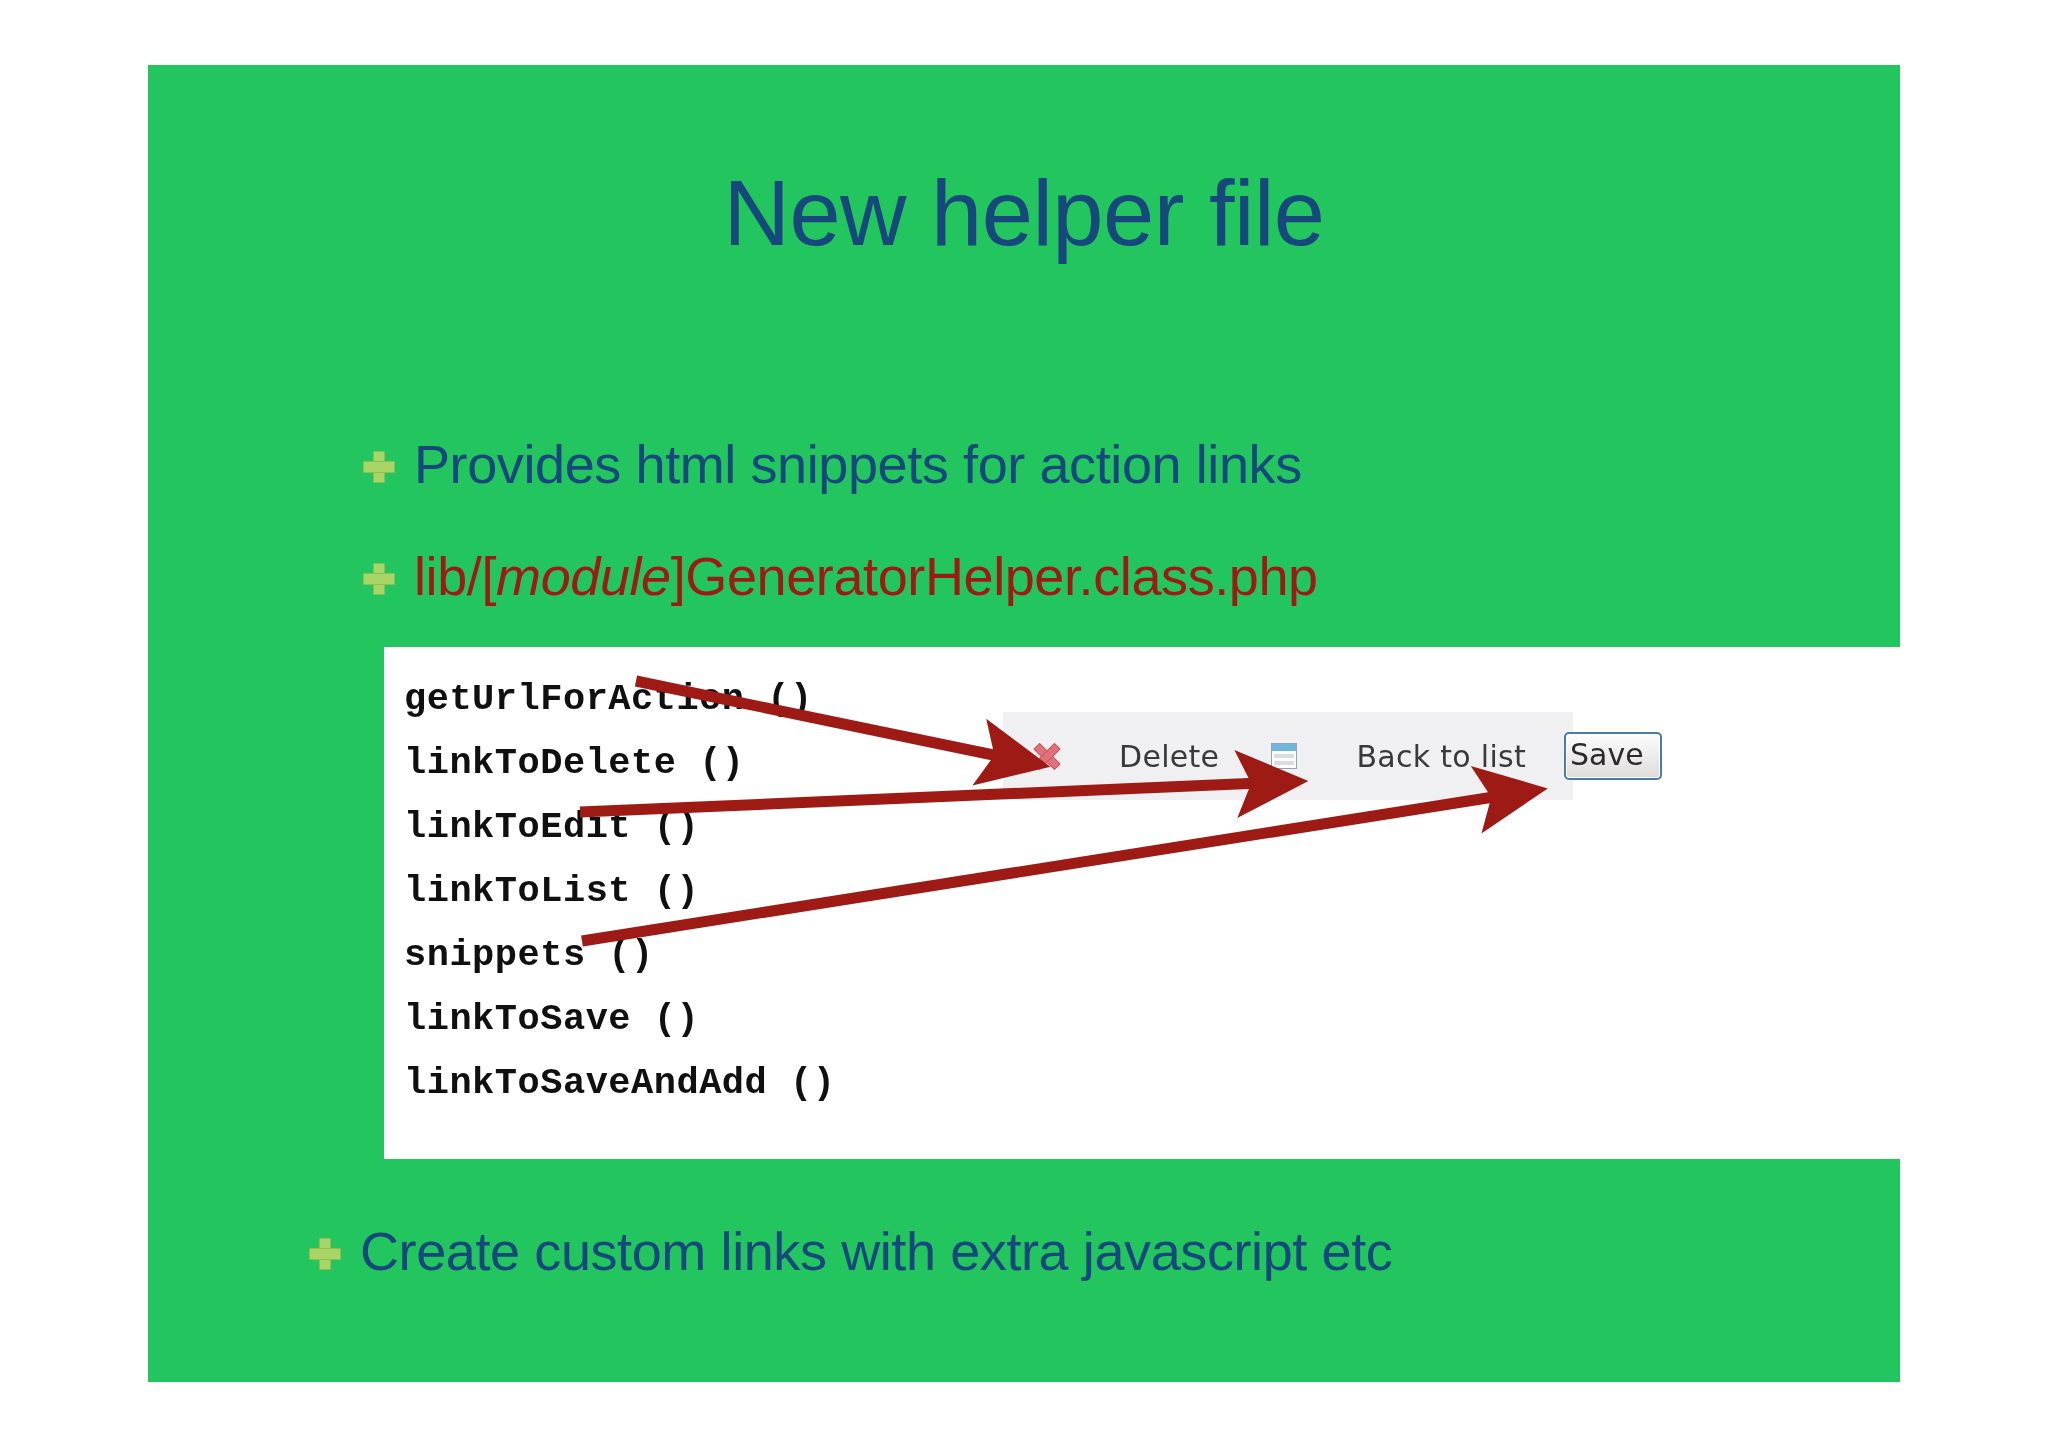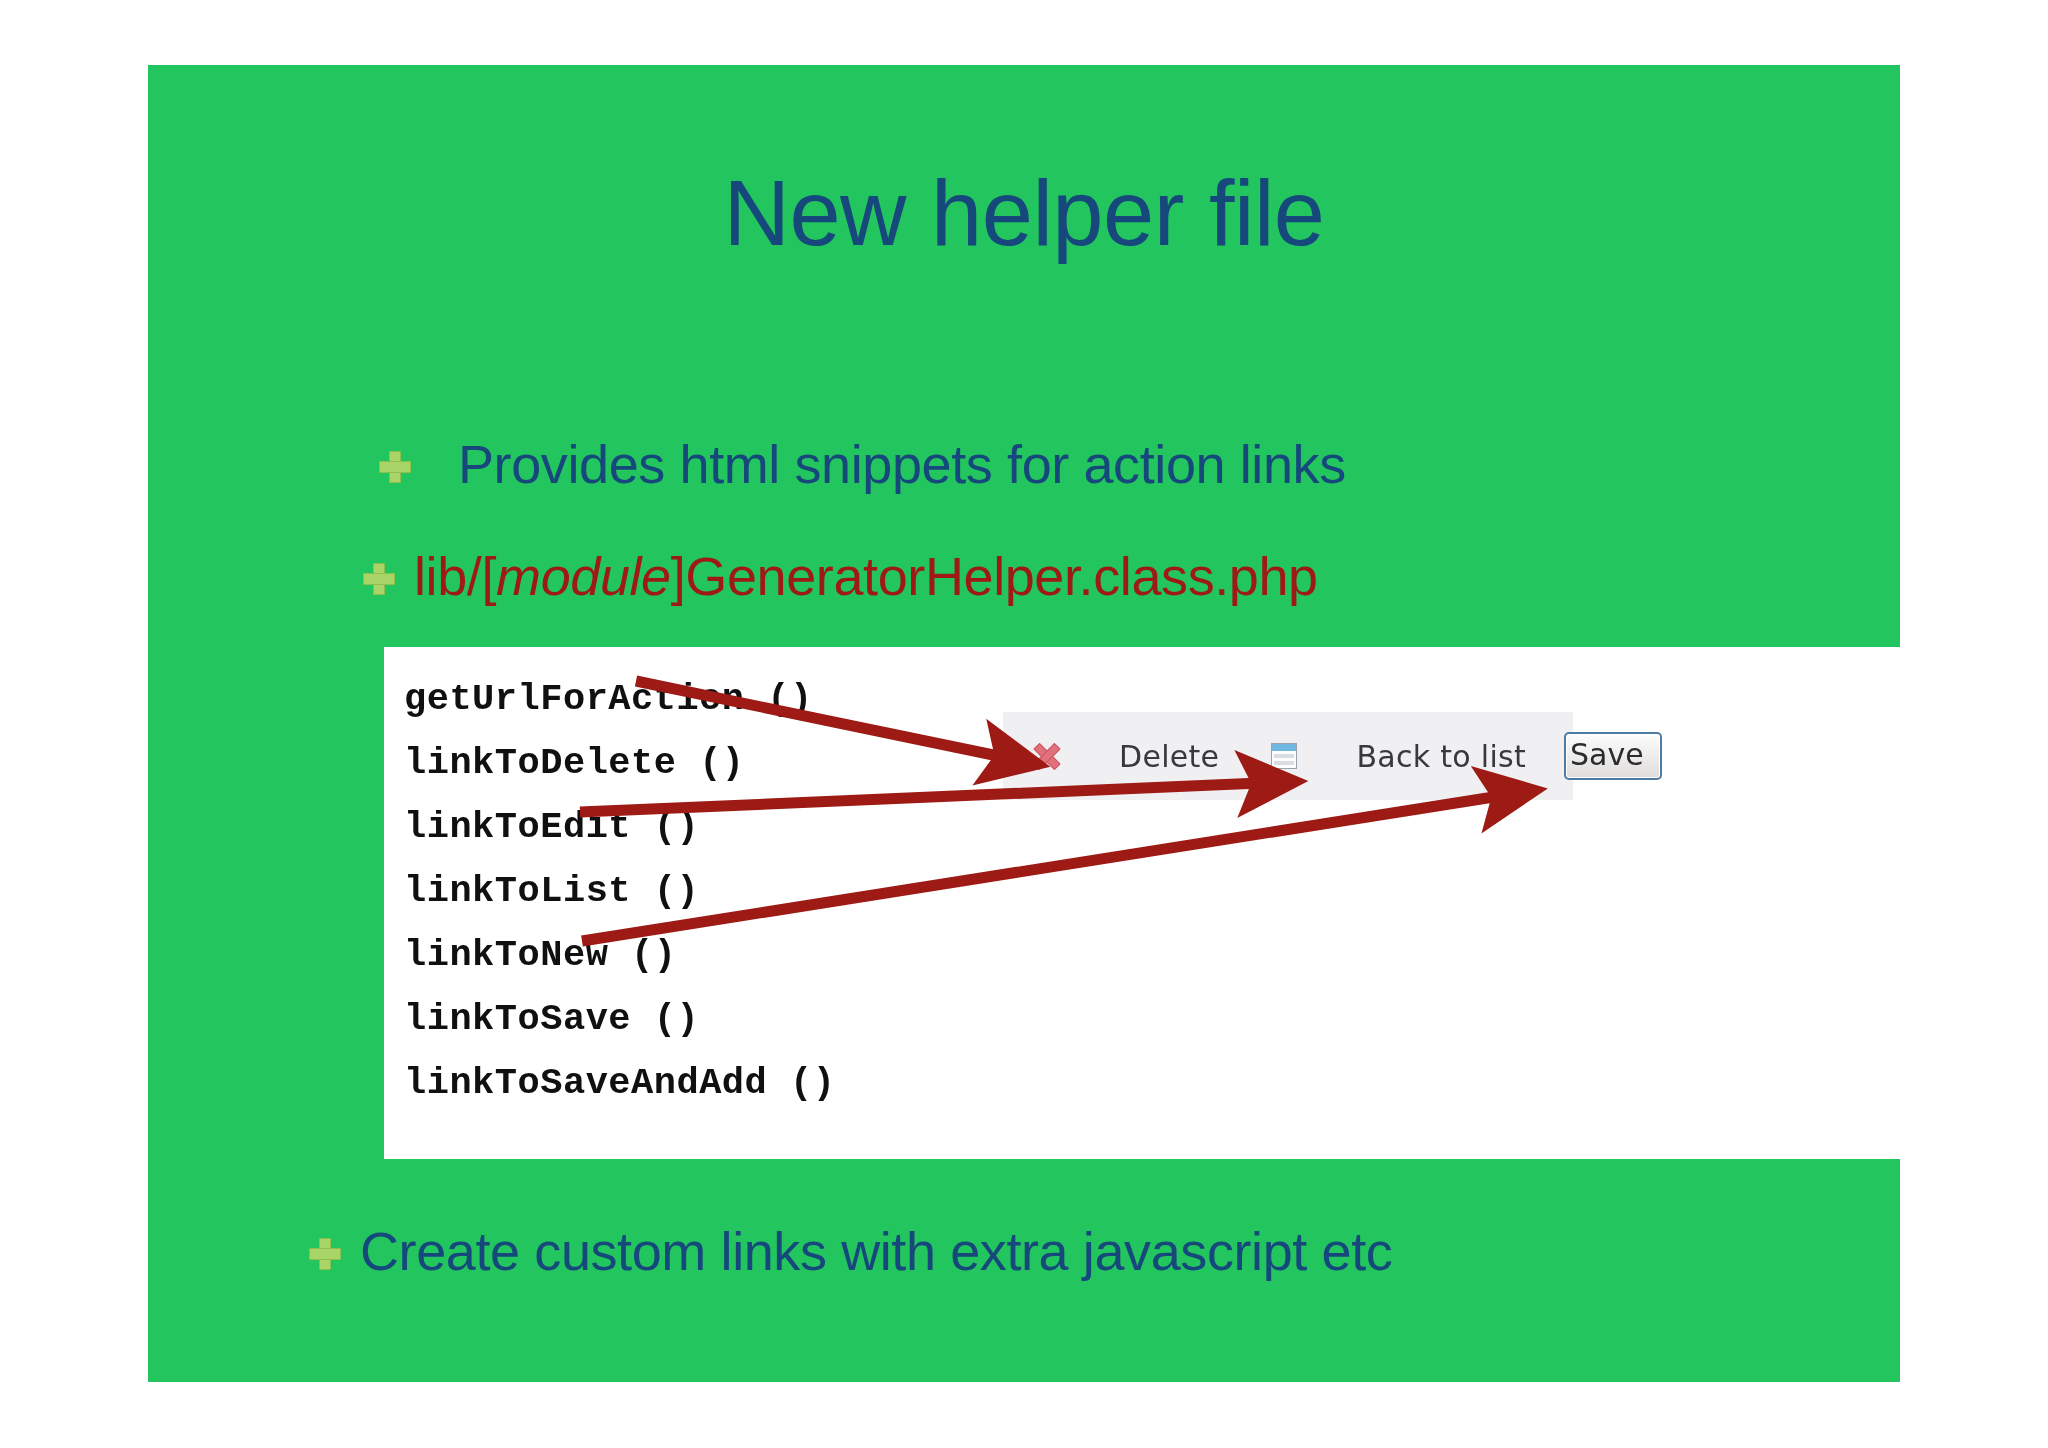--- a/index.html
+++ b/index.html
@@ -80,21 +80,21 @@
     letter-spacing: -0.4px;
   }
   .bullet-text.red {
     color: #9e1a14;
     text-align: right;
   }
   .bullet-text .ital {
     font-style: italic;
   }
 
-  #bullet-1 { left: 230px; top: 368px; gap: 28px; }
+  #bullet-1 { left: 214px; top: 368px; }
   #bullet-2 { left: 214px; top: 480px; }
   #bullet-3 { left: 160px; top: 1155px; }
 
   
   #code-panel {
     position: absolute;
     left: 236px;
     top: 582px;
     width: 1616px;
     height: 512px;
@@ -240,21 +240,21 @@
     <span class="bullet-marker"></span>
     <span class="bullet-text red"><span>lib/[</span><span class="ital">module</span><span>]GeneratorHelper.class.php</span></span>
   </div>
 
   <div id="code-panel">
     <ul id="code-list">
       <li class="code-line">getUrlForAction ()</li>
       <li class="code-line">linkToDelete ()</li>
       <li class="code-line">linkToEdit ()</li>
       <li class="code-line">linkToList ()</li>
-      <li class="code-line">linkToNew ()</li>
+      <li class="code-line">snippets ()</li>
       <li class="code-line">linkToSave ()</li>
       <li class="code-line">linkToSaveAndAdd ()</li>
     </ul>
   </div>
 
   <div class="bullet-row" id="bullet-3">
     <span class="bullet-marker"></span>
     <span class="bullet-text">Create custom links with extra javascript etc</span>
   </div>
 </div>

